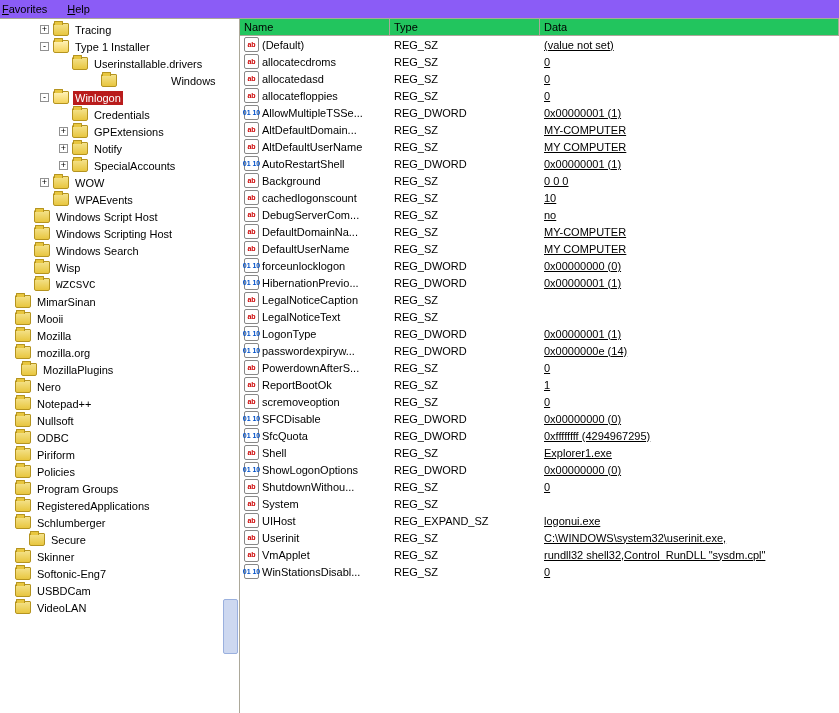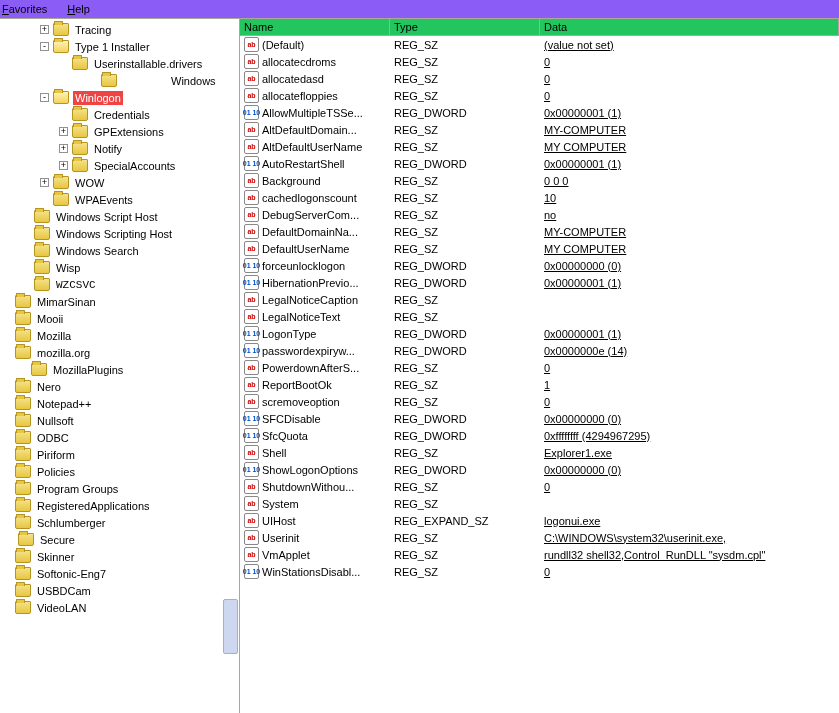--- a/index.html
+++ b/index.html
@@ -99,21 +99,21 @@
     border-bottom: none;
     border-radius: 1px 1px 0 0;
   }
   .folder-icon.open {
     background: linear-gradient(#fff2b8,#f4d35a);
   }
   .node-label {
     padding: 1px 2px;
   }
   .node-label.selected {
-    background: #ef4444;
+    background: #b91c1c;
     color: #fff;
   }
   .list-panel {
     flex: 1;
     background: #fff;
     overflow: auto;
   }
   .list-header {
     display: flex;
     background: #22c55e;
@@ -264,21 +264,21 @@
         <div class="tree-node" style="padding-left: 2px;">
           <span class="exp empty"></span>
           <span class="folder-icon"></span>
           <span class="node-label">Mozilla</span>
         </div>
         <div class="tree-node" style="padding-left: 2px;">
           <span class="exp empty"></span>
           <span class="folder-icon"></span>
           <span class="node-label">mozilla.org</span>
         </div>
-        <div class="tree-node" style="padding-left: 18px;">
+        <div class="tree-node" style="padding-left: 8px;">
           <span class="exp empty"></span>
           <span class="folder-icon"></span>
           <span class="node-label">MozillaPlugins</span>
         </div>
         <div class="tree-node" style="padding-left: 2px;">
           <span class="exp empty"></span>
           <span class="folder-icon"></span>
           <span class="node-label">Nero</span>
         </div>
         <div class="tree-node" style="padding-left: 2px;">
@@ -314,21 +314,21 @@
         <div class="tree-node" style="padding-left: 2px;">
           <span class="exp empty"></span>
           <span class="folder-icon"></span>
           <span class="node-label">RegisteredApplications</span>
         </div>
         <div class="tree-node" style="padding-left: 2px;">
           <span class="exp empty"></span>
           <span class="folder-icon"></span>
           <span class="node-label">Schlumberger</span>
         </div>
-        <div class="tree-node" style="padding-left: 5px;">
+        <div class="tree-node" style="padding-left: 16px;">
           <span class="exp empty"></span>
           <span class="folder-icon"></span>
           <span class="node-label">Secure</span>
         </div>
         <div class="tree-node" style="padding-left: 2px;">
           <span class="exp empty"></span>
           <span class="folder-icon"></span>
           <span class="node-label">Skinner</span>
         </div>
         <div class="tree-node" style="padding-left: 2px;">

